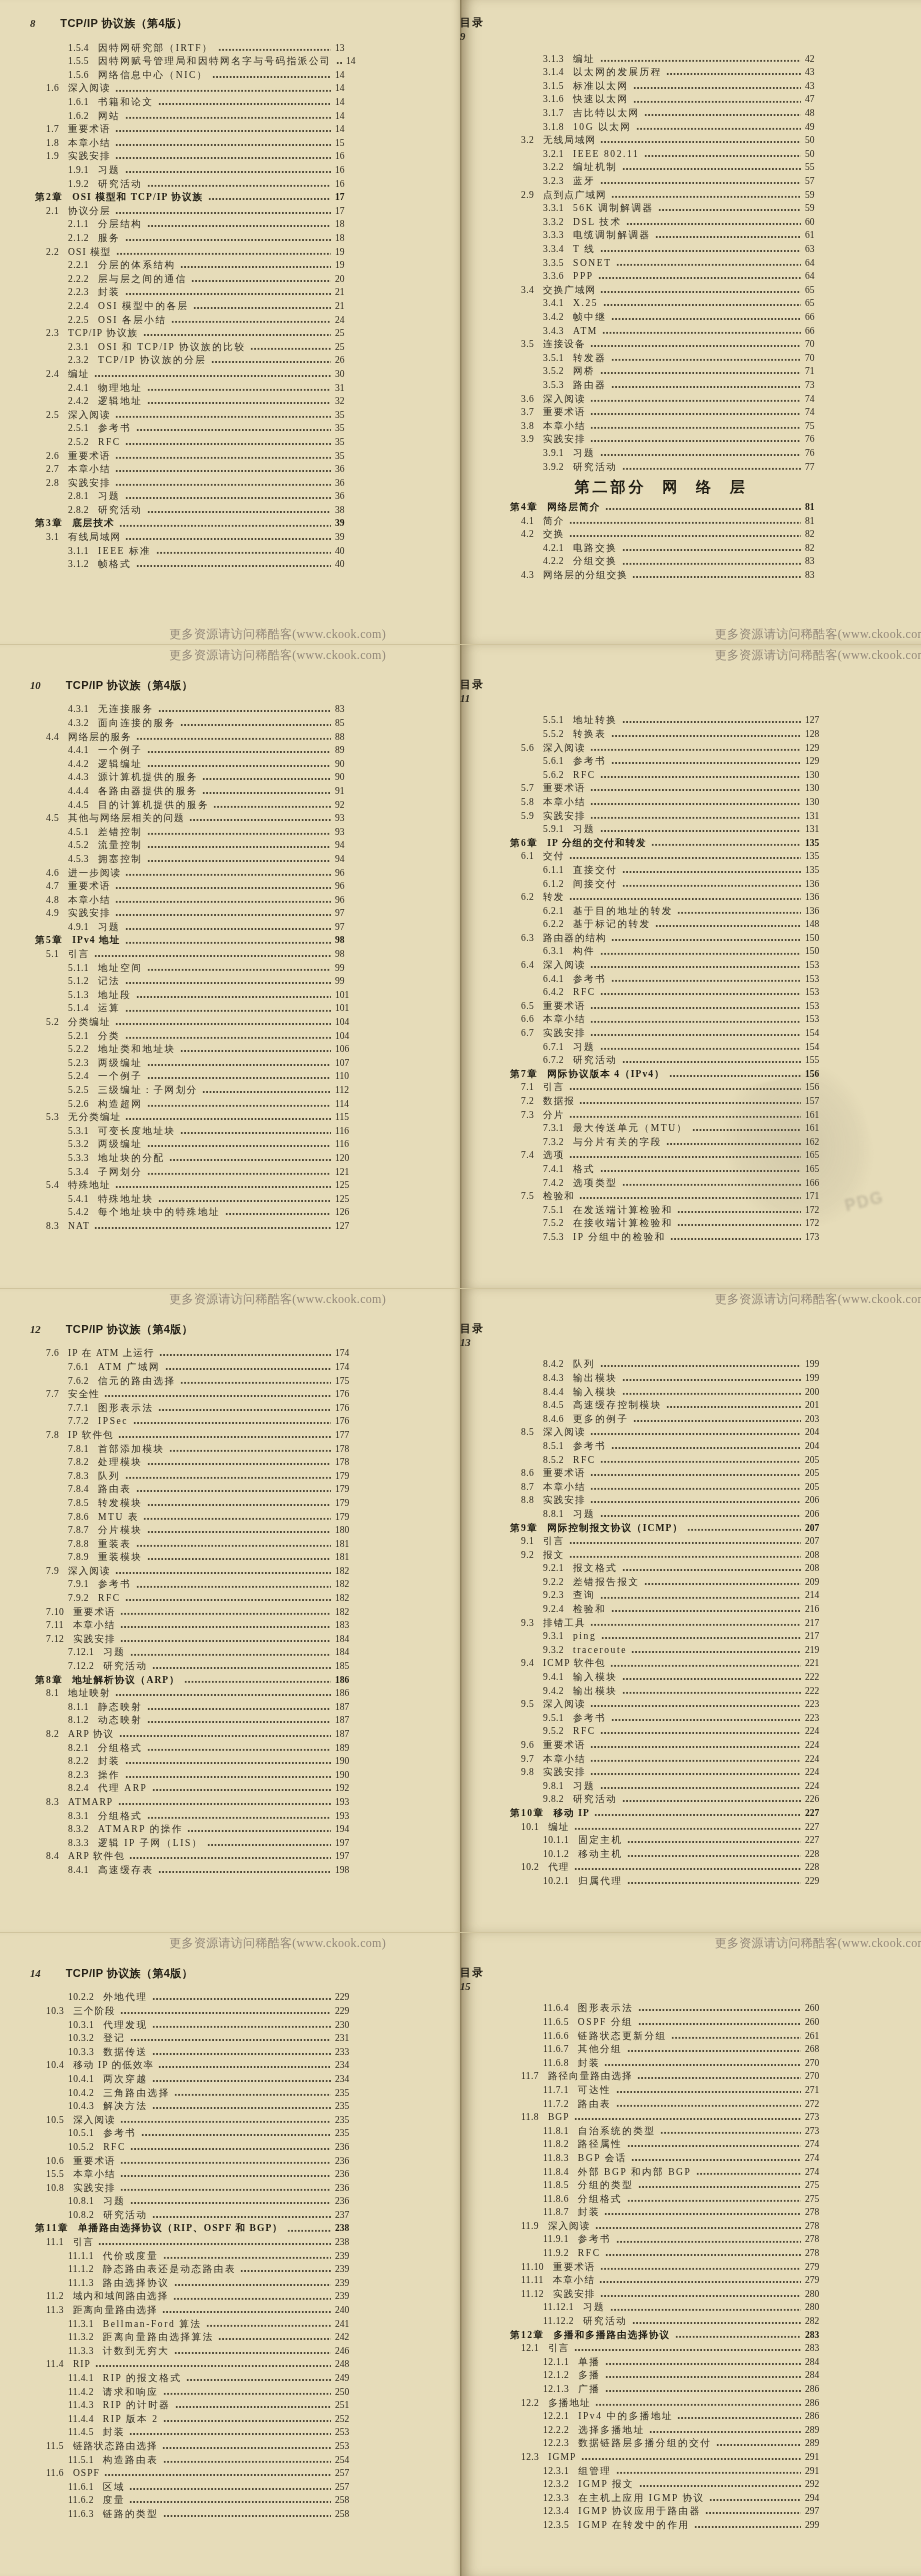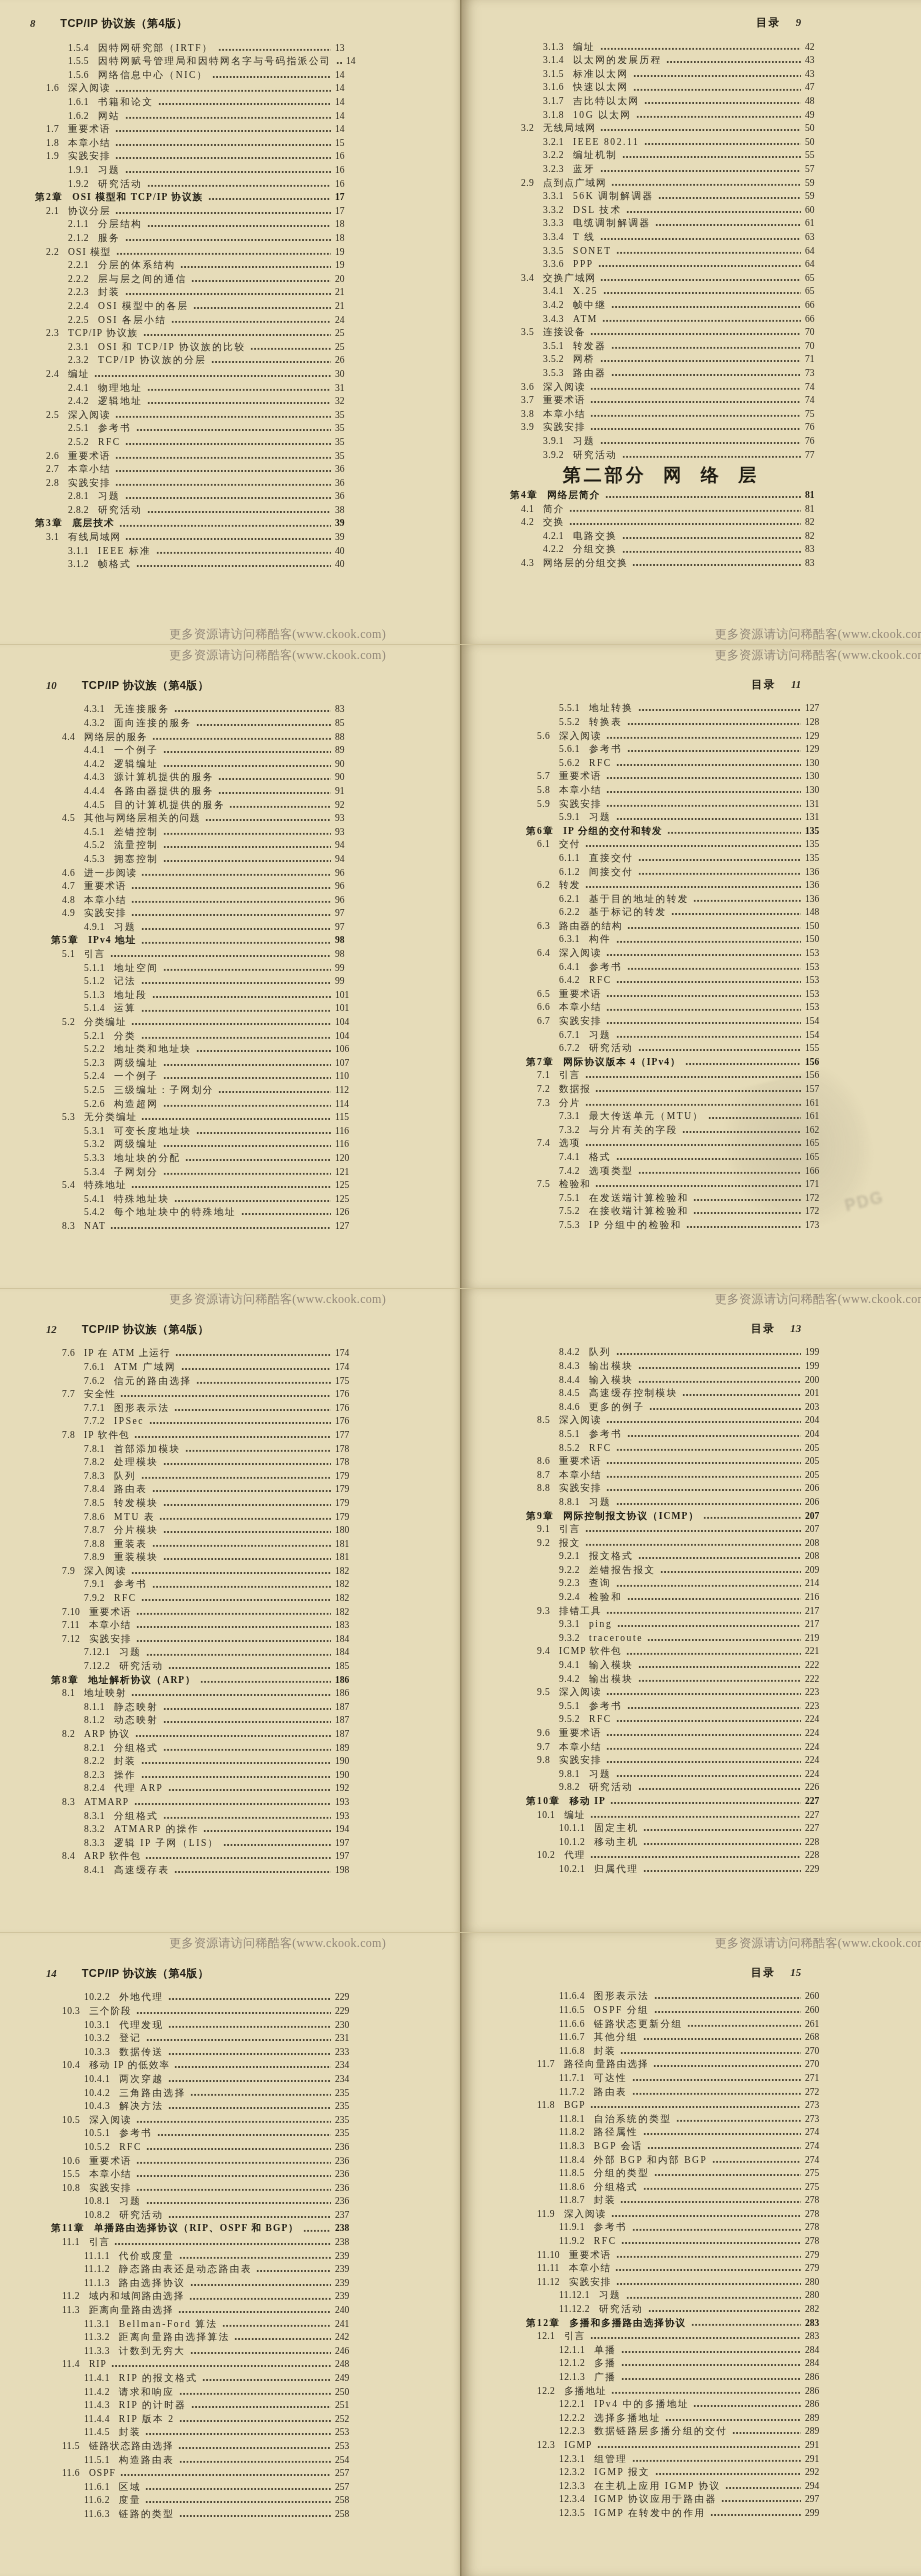--- a/index.html
+++ b/index.html
@@ -14,25 +14,25 @@
     width:921px;height:644px;
     display:flex;box-sizing:border-box;
     overflow:hidden;position:relative;
     background:#e6dcb9;
   }
   .spread + .spread{border-top:1.5px solid #d0c49d;}
   .page{position:relative;height:100%;box-sizing:border-box;overflow:hidden;}
   .page-left{width:460px;box-shadow:inset -6px 0 9px -6.7px rgba(80,62,28,.38);}
   .page-right{width:461px;box-shadow:inset 12px 0 13.3px -6.7px rgba(80,62,28,.55), inset 1.5px 0 0 rgba(70,54,24,.25);}
   .inner{padding-top:16.3px;position:relative;}
-  .spread + .spread .inner{padding-top:33px;padding-left:16px;}
+  .spread + .spread .inner{padding-top:33px;}
 
   .phead{display:flex;align-items:baseline;margin-bottom:10.4px;}
   .phead.left{margin-left:30px;}
-  .phead.right{justify-content:flex-end;margin-right:120px;}
+  .phead.right{justify-content:flex-end;margin-right:92px;flex-direction:column;}
   .folio{font-style:italic;font-size:10.7px;font-weight:600;}
   .btitle{
     font-family:Liberation Sans, sans-serif;
     font-weight:700;margin-left:25px;font-size:11px;letter-spacing:0.4px;color:#262218;
   }
   .toclbl{
     font-family:"Liberation Sans","DejaVu Sans",sans-serif;
     font-weight:700;margin-right:15px;font-size:10.7px;letter-spacing:1.5px;color:#262218;
   }
 
@@ -50,21 +50,21 @@
   .e-s2 .num{margin-left:50px;}
   .leader{
     flex:1 1 auto;align-self:center;height:3.7px;margin:2.2px 4.4px 0 4.4px;min-width:6px;
     background-image:radial-gradient(circle at 1.5px 1.8px, #4e4836 0.8px, rgba(0,0,0,0) 1px);
     background-size:3.4px 3.7px;background-repeat:repeat-x;background-position:0 center;
   }
   .pg{flex:0 0 auto;width:24px;text-align:left;}
 
   .part{
     height:27px;line-height:27px;text-align:center;
-    font-weight:700;font-size:18px;letter-spacing:3px;word-spacing:9px;color:#1f1c13;font-family:Liberation Serif, serif;
+    font-weight:700;font-size:15px;letter-spacing:3px;word-spacing:9px;color:#1f1c13;font-family:Liberation Serif, serif;
   }
 
   .wm{
     position:absolute;z-index:3;
     font-size:12px;color:#94897a;letter-spacing:0.3px;white-space:nowrap;
   }
   .wm-top{top:1.5px;}
   .wm-bottom{bottom:1.5px;}
   .page-left  .wm{right:74px;}
   .page-right .wm{right:-10.4px;}

